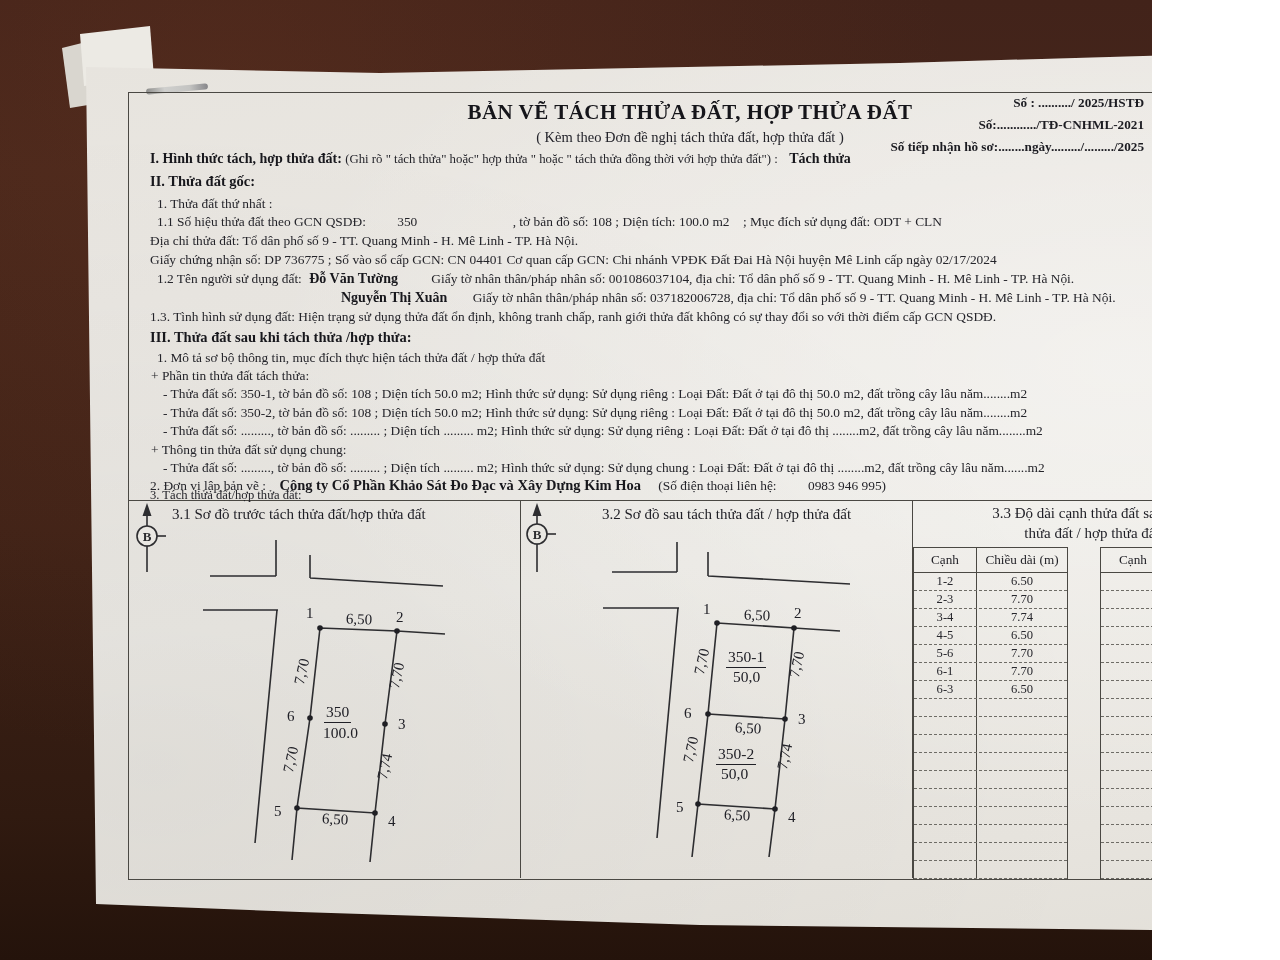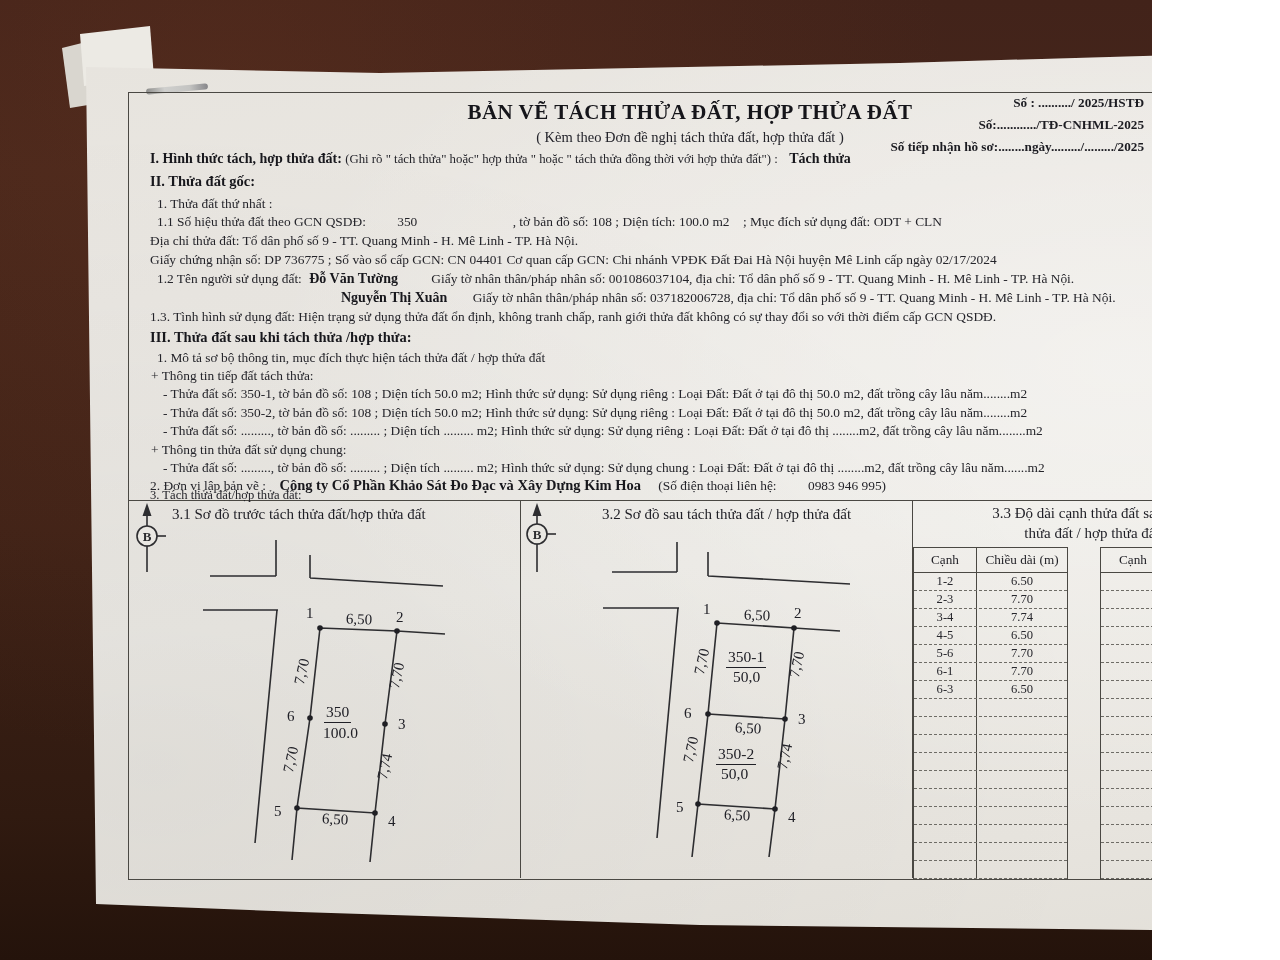--- a/index.html
+++ b/index.html
@@ -63,21 +63,21 @@
   <div class="abs" id="staple"></div>
 
   <div class="abs" id="frame"></div>
   <div class="abs" id="hline"></div>
   <div class="abs divline" style="left:520px;"></div>
   <div class="abs divline" style="left:912px;"></div>
 
   <div class="abs doc-title" style="left:340px;top:100px;width:700px;">BẢN VẼ TÁCH THỬA ĐẤT, HỢP THỬA ĐẤT</div>
   <div class="abs doc-sub" style="left:340px;top:129px;width:700px;">( Kèm theo Đơn đề nghị tách thửa đất, hợp thửa đất )</div>
   <div class="abs so" style="right:8px;top:95px;">Số : ........../ 2025/HSTĐ</div>
-  <div class="abs so" style="right:8px;top:117px;">Số:............/TĐ-CNHML-2025</div>
+  <div class="abs so" style="right:8px;top:117px;">Số:............/TĐ-CNHML-2021</div>
   <div class="abs so" style="right:8px;top:139px;">Số tiếp nhận hồ sơ:........ngày........./........./2025</div>
 
   <div class="abs tline" style="left:150px;top:151px;">
     <span class="b" style="font-size:14px;margin-top:48px;">I. Hình thức tách, hợp thửa đất:</span>
     <span style="font-size:12.8px;">(Ghi rõ " tách thửa" hoặc" hợp thửa " hoặc " tách thửa đồng thời với hợp thửa đất") :</span>
     <span class="b" style="font-size:14px;margin-left:8px;">Tách thửa</span>
   </div>
 
   <div class="abs tline b" style="left:150px;top:173px;font-size:14.5px;">II. Thửa đất gốc:</div>
   <div class="abs tline" style="left:157px;top:196px;">1. Thửa đất thứ nhất :</div>
@@ -95,21 +95,21 @@
     <span style="margin-left:30px;">Giấy tờ nhân thân/pháp nhân số: 001086037104, địa chỉ: Tổ dân phố số 9 - TT. Quang Minh - H. Mê Linh - TP. Hà Nội.</span>
   </div>
   <div class="abs tline" style="left:341px;top:290px;">
     <span class="b" style="font-size:14px;">Nguyễn Thị Xuân</span>
     <span style="margin-left:22px;">Giấy tờ nhân thân/pháp nhân số: 037182006728, địa chỉ: Tổ dân phố số 9 - TT. Quang Minh - H. Mê Linh - TP. Hà Nội.</span>
   </div>
   <div class="abs tline" style="left:150px;top:309px;">1.3. Tình hình sử dụng đất: Hiện trạng sử dụng thửa đất ổn định, không tranh chấp, ranh giới thửa đất không có sự thay đổi so với thời điểm cấp GCN QSDĐ.</div>
 
   <div class="abs tline b" style="left:150px;top:329px;font-size:14.5px;">III. Thửa đất sau khi tách thửa /hợp thửa:</div>
   <div class="abs tline" style="left:157px;top:350px;">1. Mô tả sơ bộ thông tin, mục đích thực hiện tách thửa đất / hợp thửa đất</div>
-  <div class="abs tline" style="left:151px;top:368px;">+ Thông tin tiếp đất tách thửa:</div>
+  <div class="abs tline" style="left:151px;top:368px;">+ Phần tin thửa đất tách thửa:</div>
   <div class="abs tline" style="left:163px;top:386px;">- Thửa đất số: 350-1, tờ bản đồ số: 108 ; Diện tích 50.0 m2; Hình thức sử dụng: Sử dụng riêng : Loại Đất: Đất ở tại đô thị 50.0 m2, đất trồng cây lâu năm........m2</div>
   <div class="abs tline" style="left:163px;top:405px;">- Thửa đất số: 350-2, tờ bản đồ số: 108 ; Diện tích 50.0 m2; Hình thức sử dụng: Sử dụng riêng : Loại Đất: Đất ở tại đô thị 50.0 m2, đất trồng cây lâu năm........m2</div>
   <div class="abs tline" style="left:163px;top:423px;">- Thửa đất số: ........., tờ bản đồ số: ......... ; Diện tích ......... m2; Hình thức sử dụng: Sử dụng riêng : Loại Đất: Đất ở tại đô thị ........m2, đất trồng cây lâu năm........m2</div>
   <div class="abs tline" style="left:151px;top:442px;">+ Thông tin thửa đất sử dụng chung:</div>
   <div class="abs tline" style="left:163px;top:460px;">- Thửa đất số: ........., tờ bản đồ số: ......... ; Diện tích ......... m2; Hình thức sử dụng: Sử dụng chung : Loại Đất: Đất ở tại đô thị ........m2, đất trồng cây lâu năm.......m2</div>
   <div class="abs tline" style="left:150px;top:477px;">
     <span>2. Đơn vị lập bản vẽ :</span>
     <span class="b" style="margin-left:10px;font-size:14.5px;">Công ty Cổ Phần Khảo Sát Đo Đạc và Xây Dựng Kim Hoa</span>
     <span style="margin-left:14px;">(Số điện thoại liên hệ:</span>
     <span style="margin-left:28px;">0983 946 995)</span>

